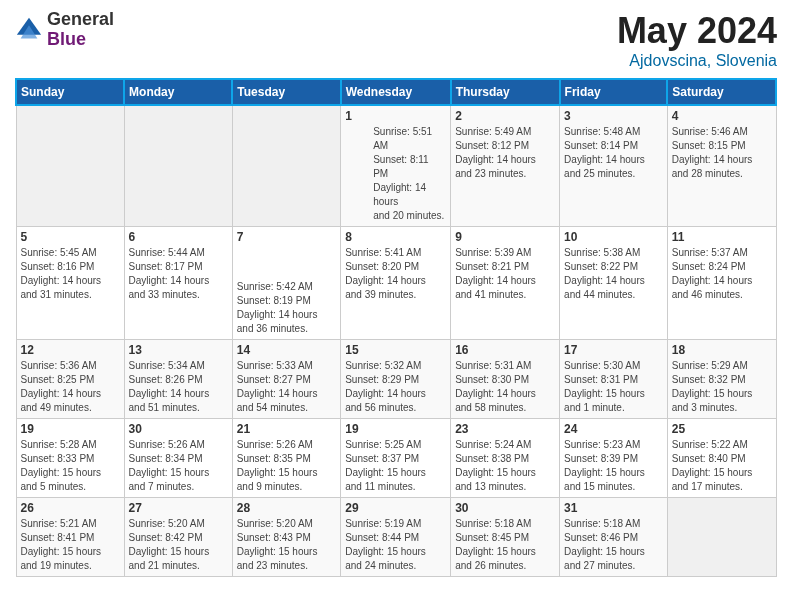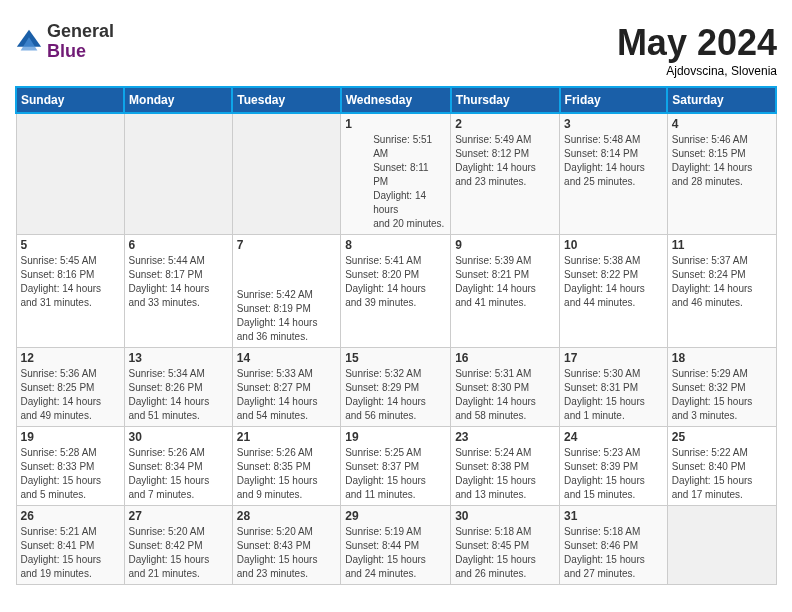--- a/index.html
+++ b/index.html
@@ -6,21 +6,21 @@
     body {
       font-family: Arial, sans-serif;
       background: #fff;
       width: 792px;
       height: 612px;
       overflow: hidden;
     }
     .page {
       width: 792px;
       height: 612px;
-      padding: 22px 15px;
+      padding: 10px 15px;
     }
     .header {
       display: flex;
       justify-content: space-between;
       align-items: flex-start;
       margin-bottom: 8px;
     }
     .logo {
       display: flex;
       align-items: center;
@@ -47,22 +47,22 @@
     }
     .title-block {
       text-align: right;
     }
     .title-month {
       font-size: 36px;
       font-weight: bold;
       color: #222;
     }
     .title-location {
-      font-size: 12px;
-      color: #000000;
+      font-size: 16px;
+      color: #0369a1;
     }
     .calendar {
       width: 100%;
       border-collapse: collapse;
     }
     .calendar thead tr th {
       background-color: #1a5fa8;
       color: #fff;
       font-size: 12px;
       font-weight: bold;

